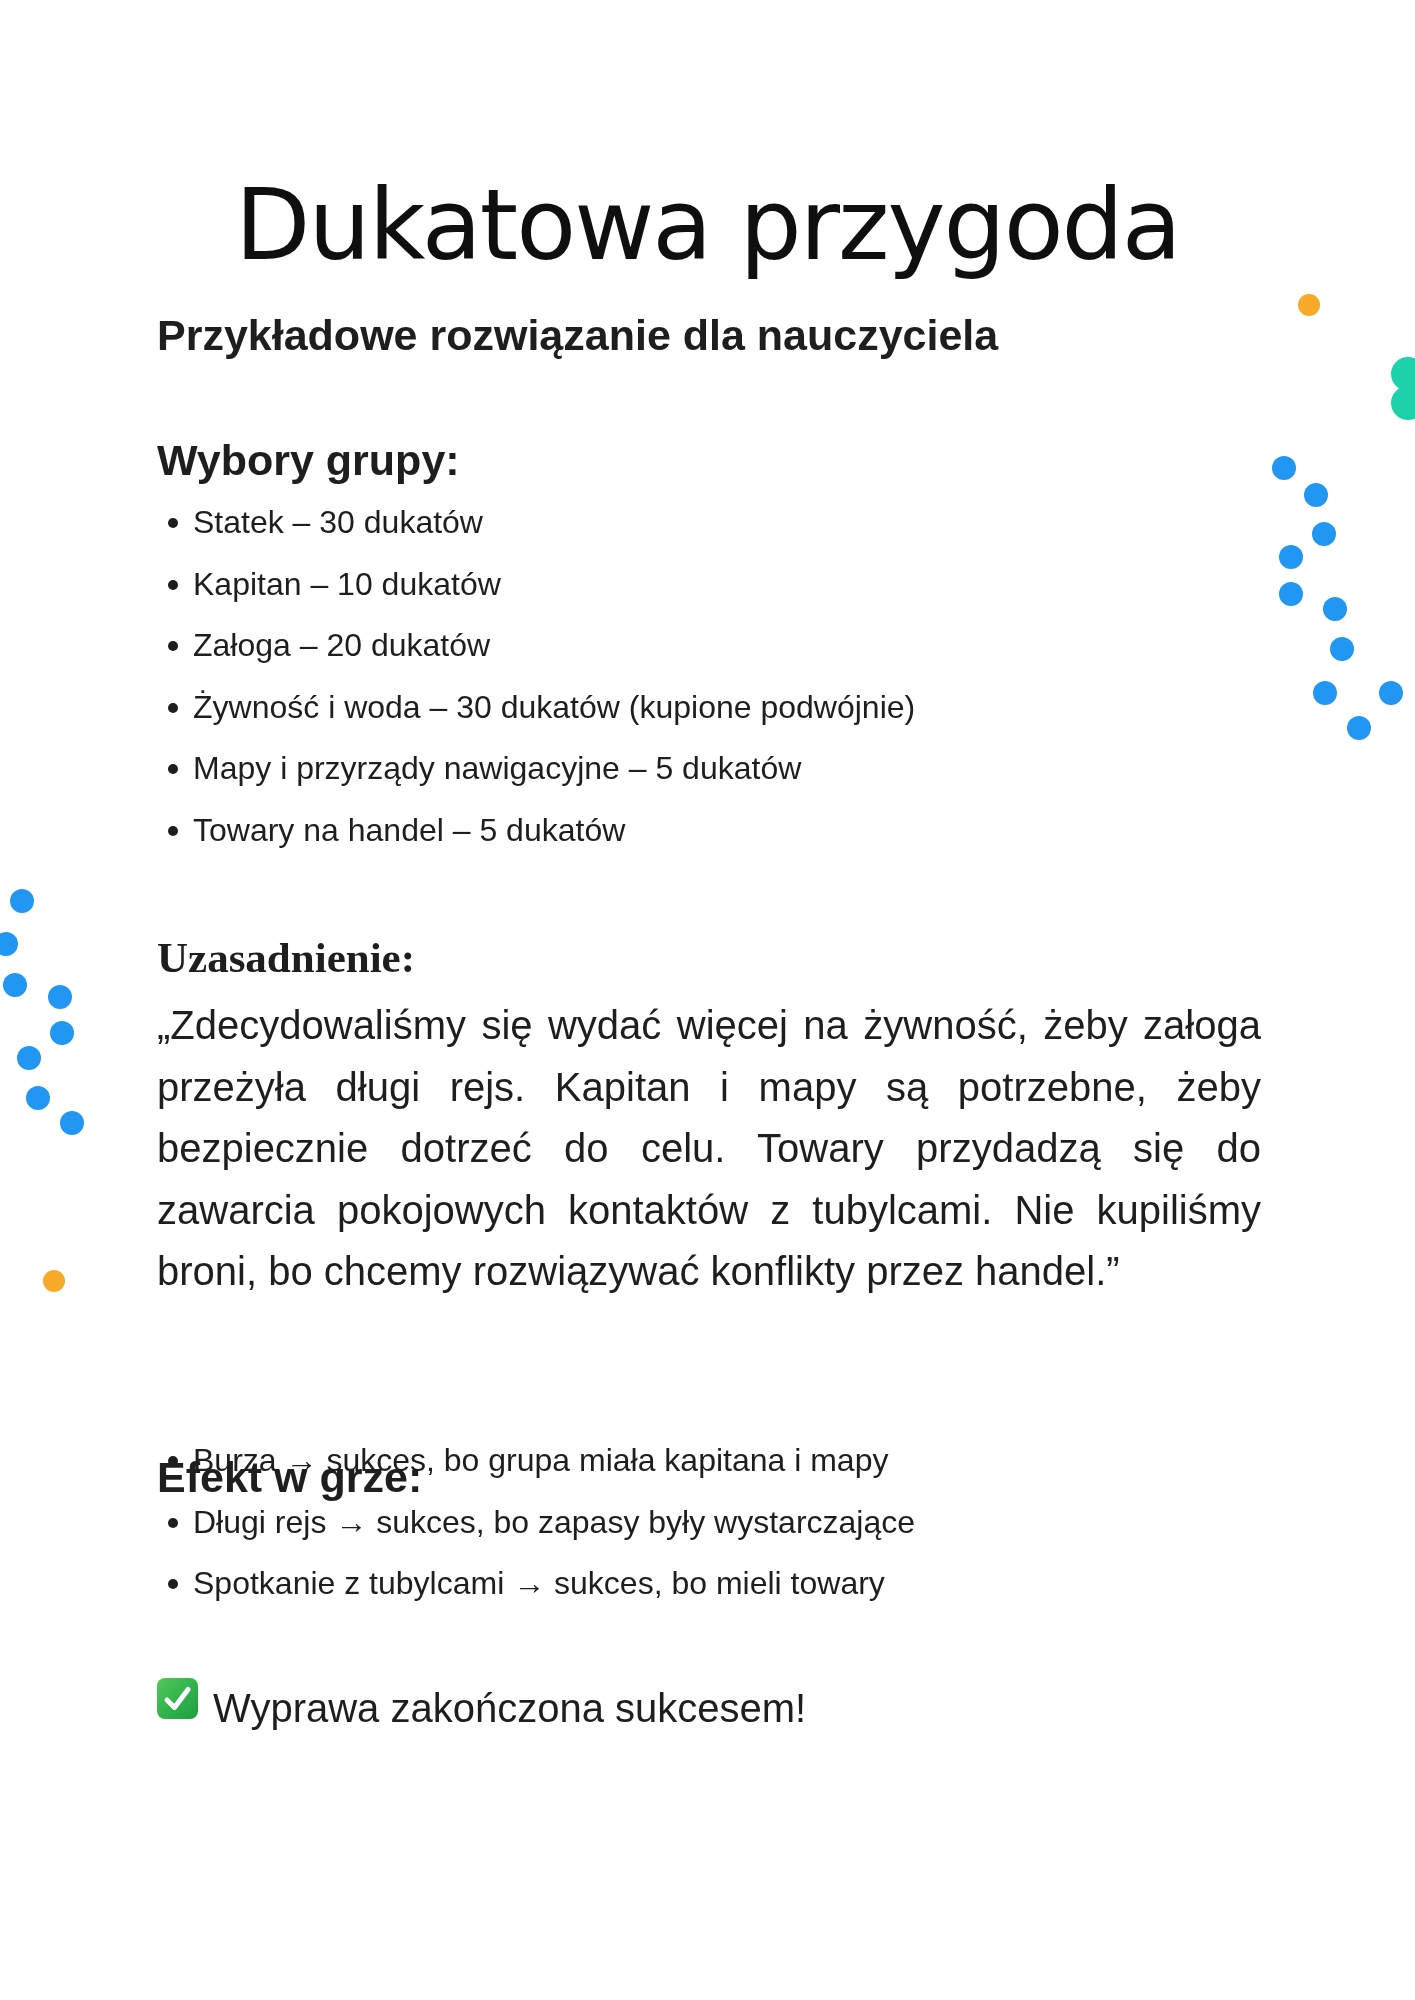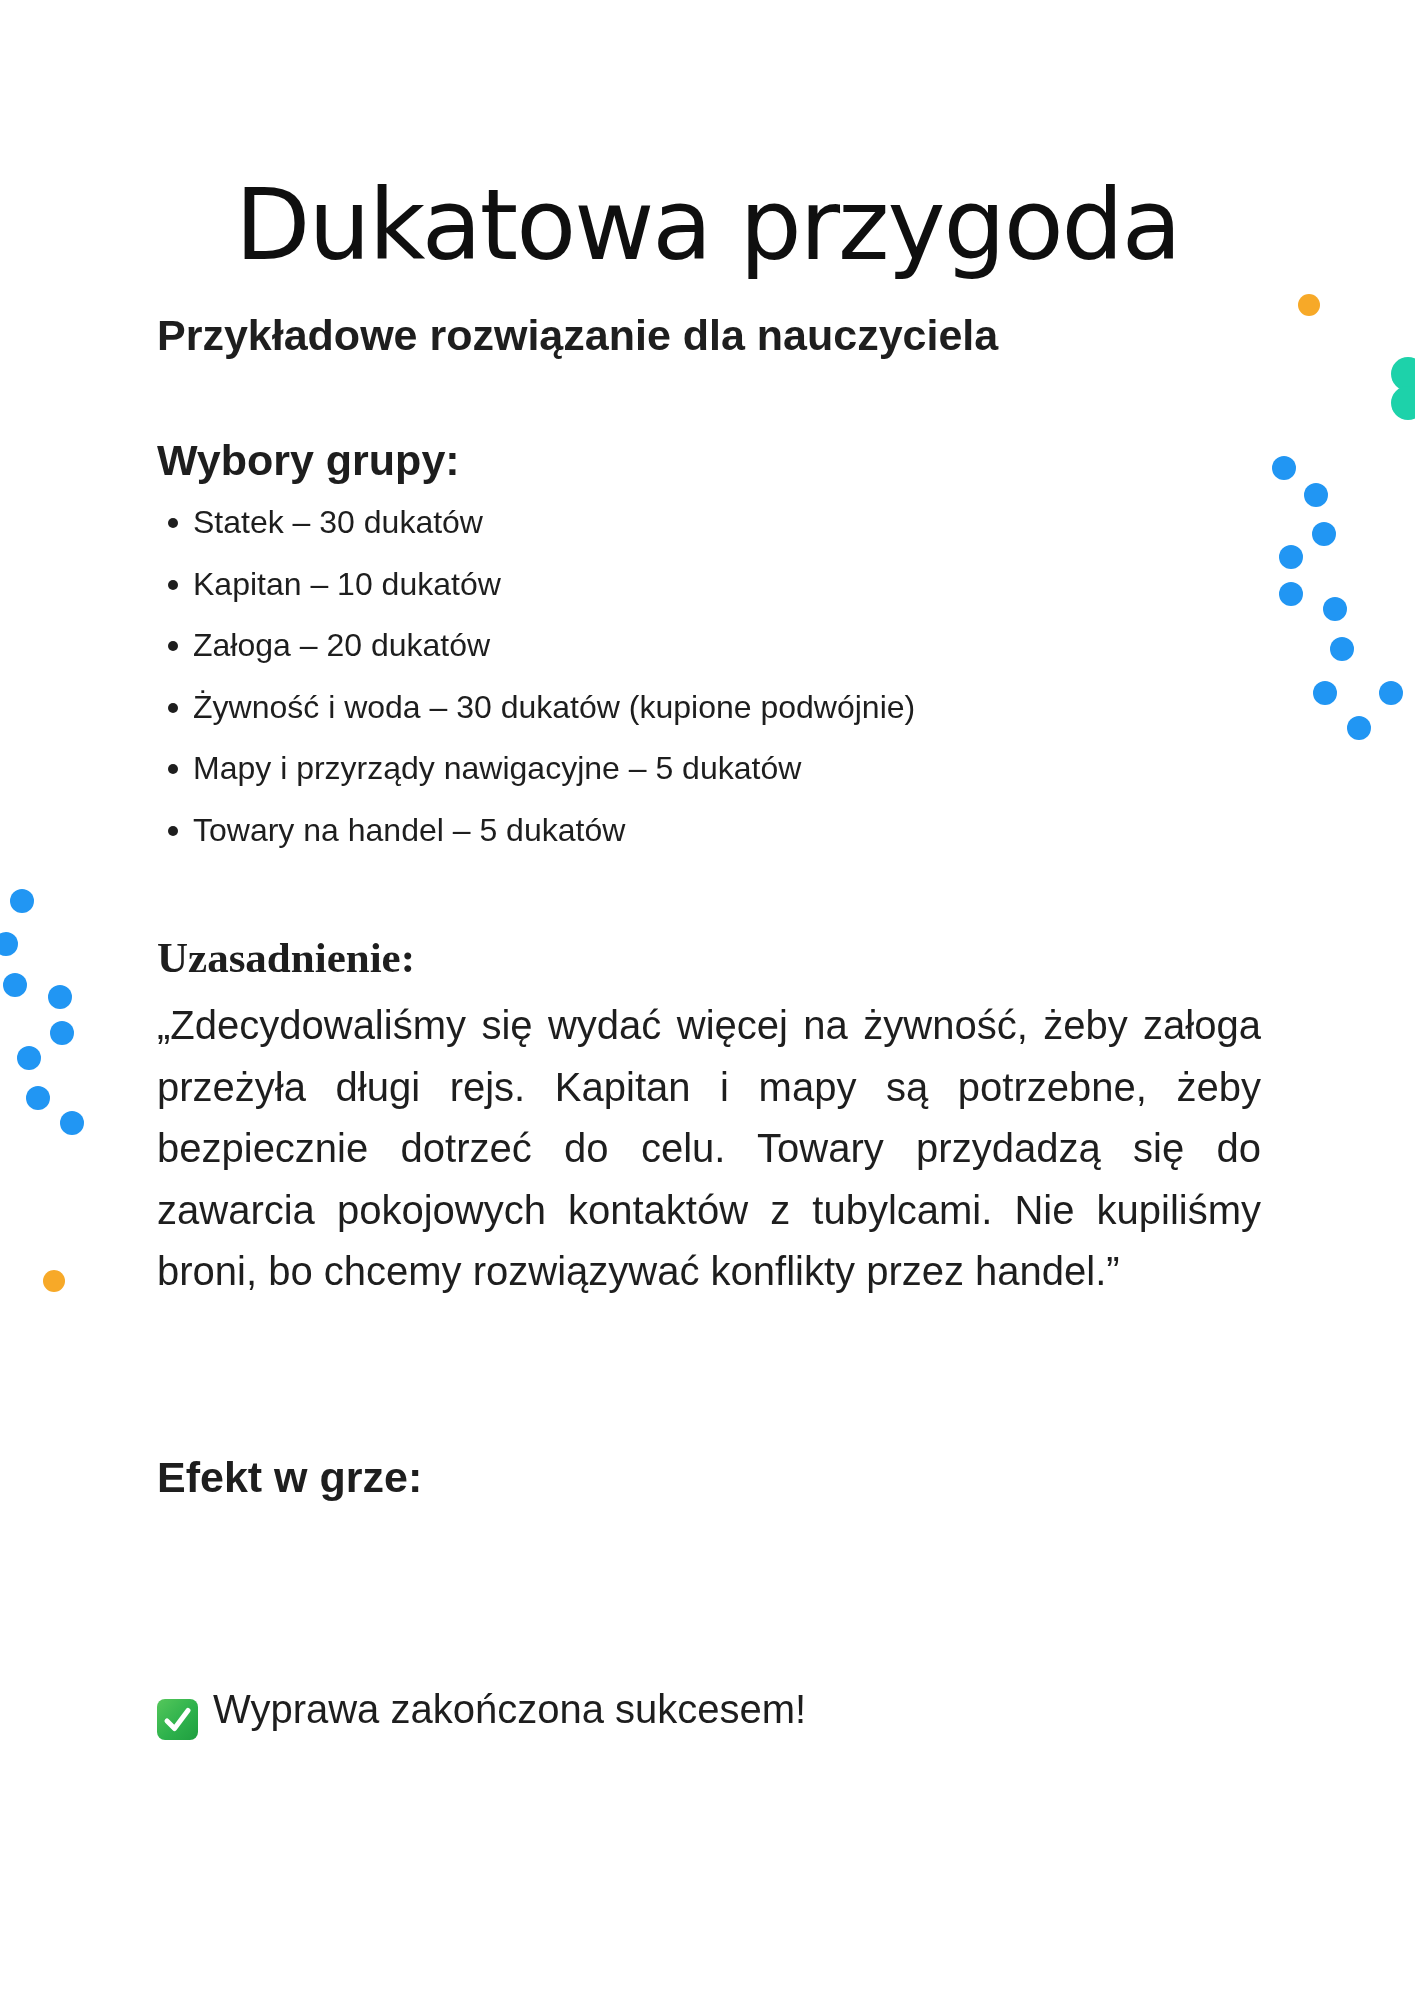--- a/index.html
+++ b/index.html
@@ -41,21 +41,21 @@
     background:currentColor;
   }
   .paragraph {
     top:995px;
     font-size:40px; line-height:61.5px;
     text-align:justify;
     margin:0;
   }
   .conclusion {
     top:1678px; height:62px;
-    display:flex; align-items:flex-end; gap:15px;
+    display:flex; align-items:flex-start; gap:15px;
   }
   .conclusion-text { font-size:40px; line-height:61.5px; }
   .check-box {
     width:41px; height:41px; flex:0 0 41px;
     border-radius:8px;
     background:linear-gradient(135deg,#55c75b 0%,#2eb24c 55%,#1f9e3f 100%);
     display:flex; align-items:center; justify-content:center;
   }
   .check-box svg { display:block; }
   .deco-layer { position:absolute; inset:0; pointer-events:none; }
@@ -102,20 +102,25 @@
       <li>Załoga – 20 dukatów</li>
       <li>Żywność i woda – 30 dukatów (kupione podwójnie)</li>
       <li>Mapy i przyrządy nawigacyjne – 5 dukatów</li>
       <li>Towary na handel – 5 dukatów</li>
     </ul>
 
   <div class="block heading h-uzasadnienie">Uzasadnienie:</div>
   <p class="block paragraph">„Zdecydowaliśmy się wydać więcej na żywność, żeby załoga przeżyła długi rejs. Kapitan i mapy są potrzebne, żeby bezpiecznie dotrzeć do celu. Towary przydadzą się do zawarcia pokojowych kontaktów z tubylcami. Nie kupiliśmy broni, bo chcemy rozwiązywać konflikty przez handel.”</p>
 
   <div class="block heading h-efekt">Efekt w grze:</div>
+  <ul class="block bullet-list list-efekt">
+      <li>Burza → sukces, bo grupa miała kapitana i mapy</li>
+      <li>Długi rejs → sukces, bo zapasy były wystarczające</li>
+      <li>Spotkanie z tubylcami → sukces, bo mieli towary</li>
+    </ul>
 
   <div class="block conclusion">
     <span class="check-box">
       <svg width="41" height="41" viewBox="0 0 41 41" aria-hidden="true">
         <polyline points="10,22 17.5,29.5 31,11.5" fill="none" stroke="#ffffff" stroke-width="5" stroke-linecap="round" stroke-linejoin="round"></polyline>
       </svg>
     </span>
     <span class="conclusion-text">Wyprawa zakończona sukcesem!</span>
   </div>
 

